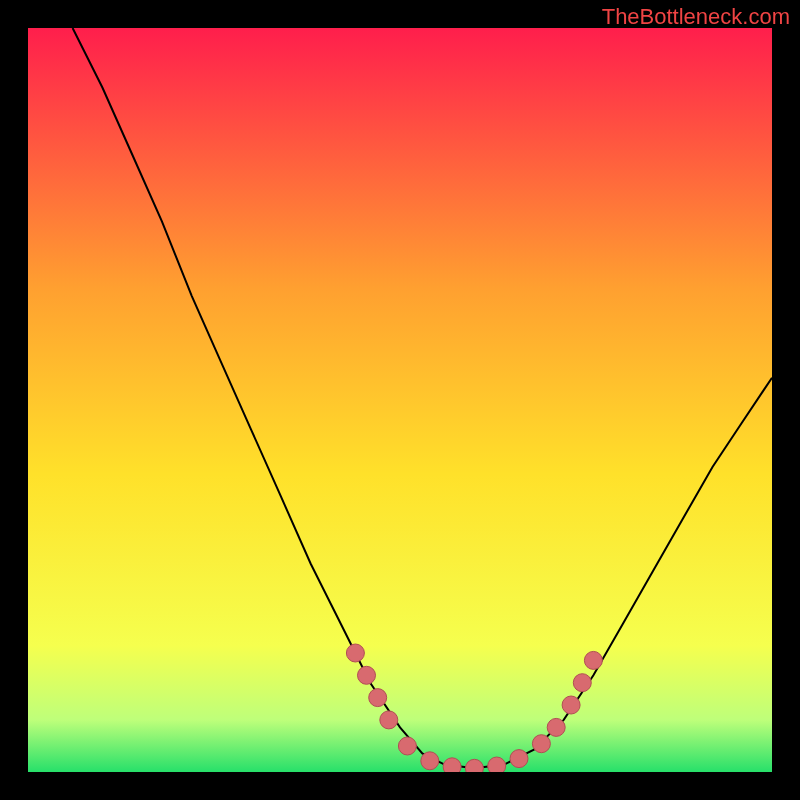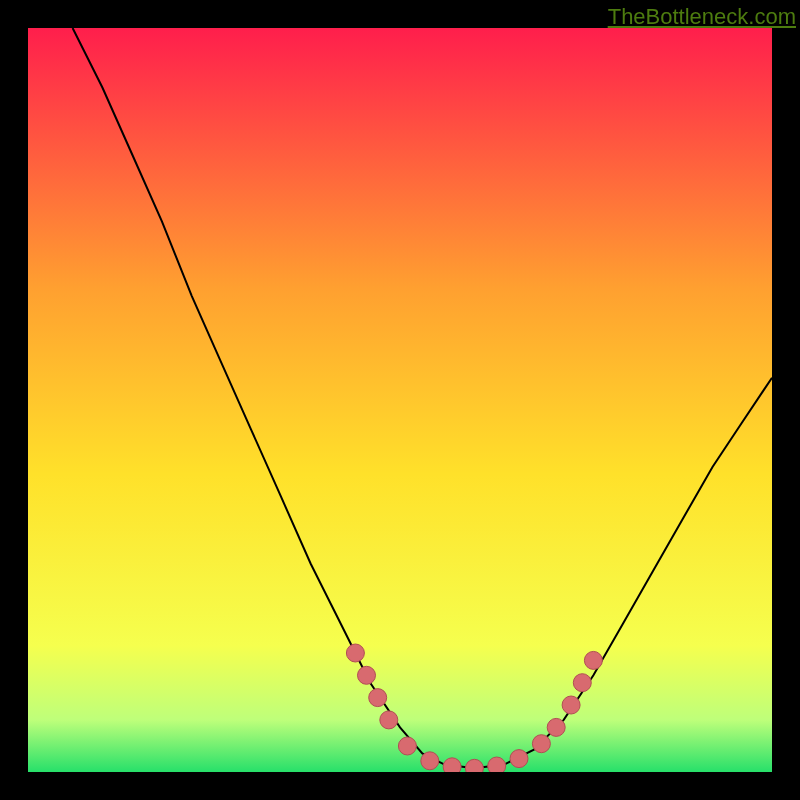--- a/index.html
+++ b/index.html
@@ -13,25 +13,24 @@
   }
   .wrapper {
     position: relative;
     width: 800px;
     height: 800px;
     background: #000;
   }
   .watermark {
     position: absolute;
     top: 4px;
-    right: 4px;
-    color: #4d7c0f;
+    right: 10px;
+    color: #ef4444;
     font-size: 22px;
     z-index: 10;
-    text-decoration: underline;
   }
   .plot-area {
     position: absolute;
     top: 28px;
     left: 28px;
     width: 744px;
     height: 744px;
   }
   .plot-area svg {
     display: block;

